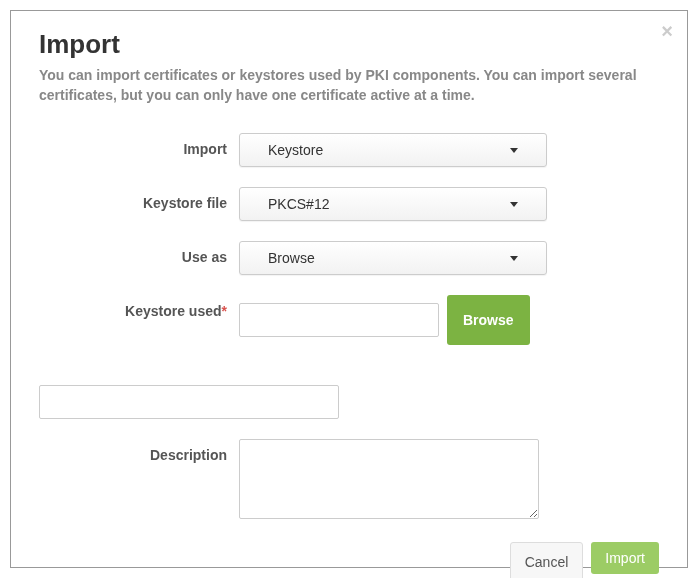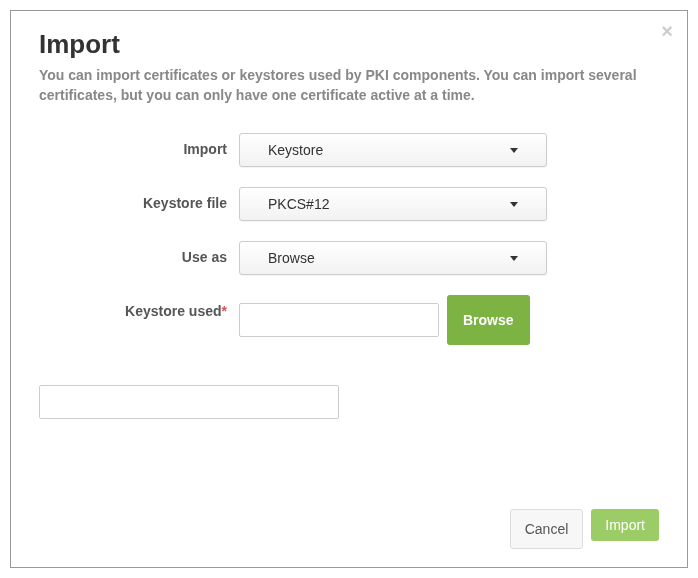--- a/index.html
+++ b/index.html
@@ -212,20 +212,26 @@
     </div>
 
     <div style="height:20px"></div>
 
     <div class="frow">
       <div class="fcontrol">
         <input class="text-input-wide" type="password" value="" style="">
       </div>
     </div>
 
+    <div class="frow">
+      <div class="flabel">Description</div>
+      <div class="fcontrol">
+        <textarea class="textarea" style=""></textarea>
+      </div>
+    </div>
 
   </div>
 
   <div class="footer">
     <button class="btn-cancel">Cancel</button>
     <button class="btn-import">Import</button>
   </div>
 
 </div>
 

